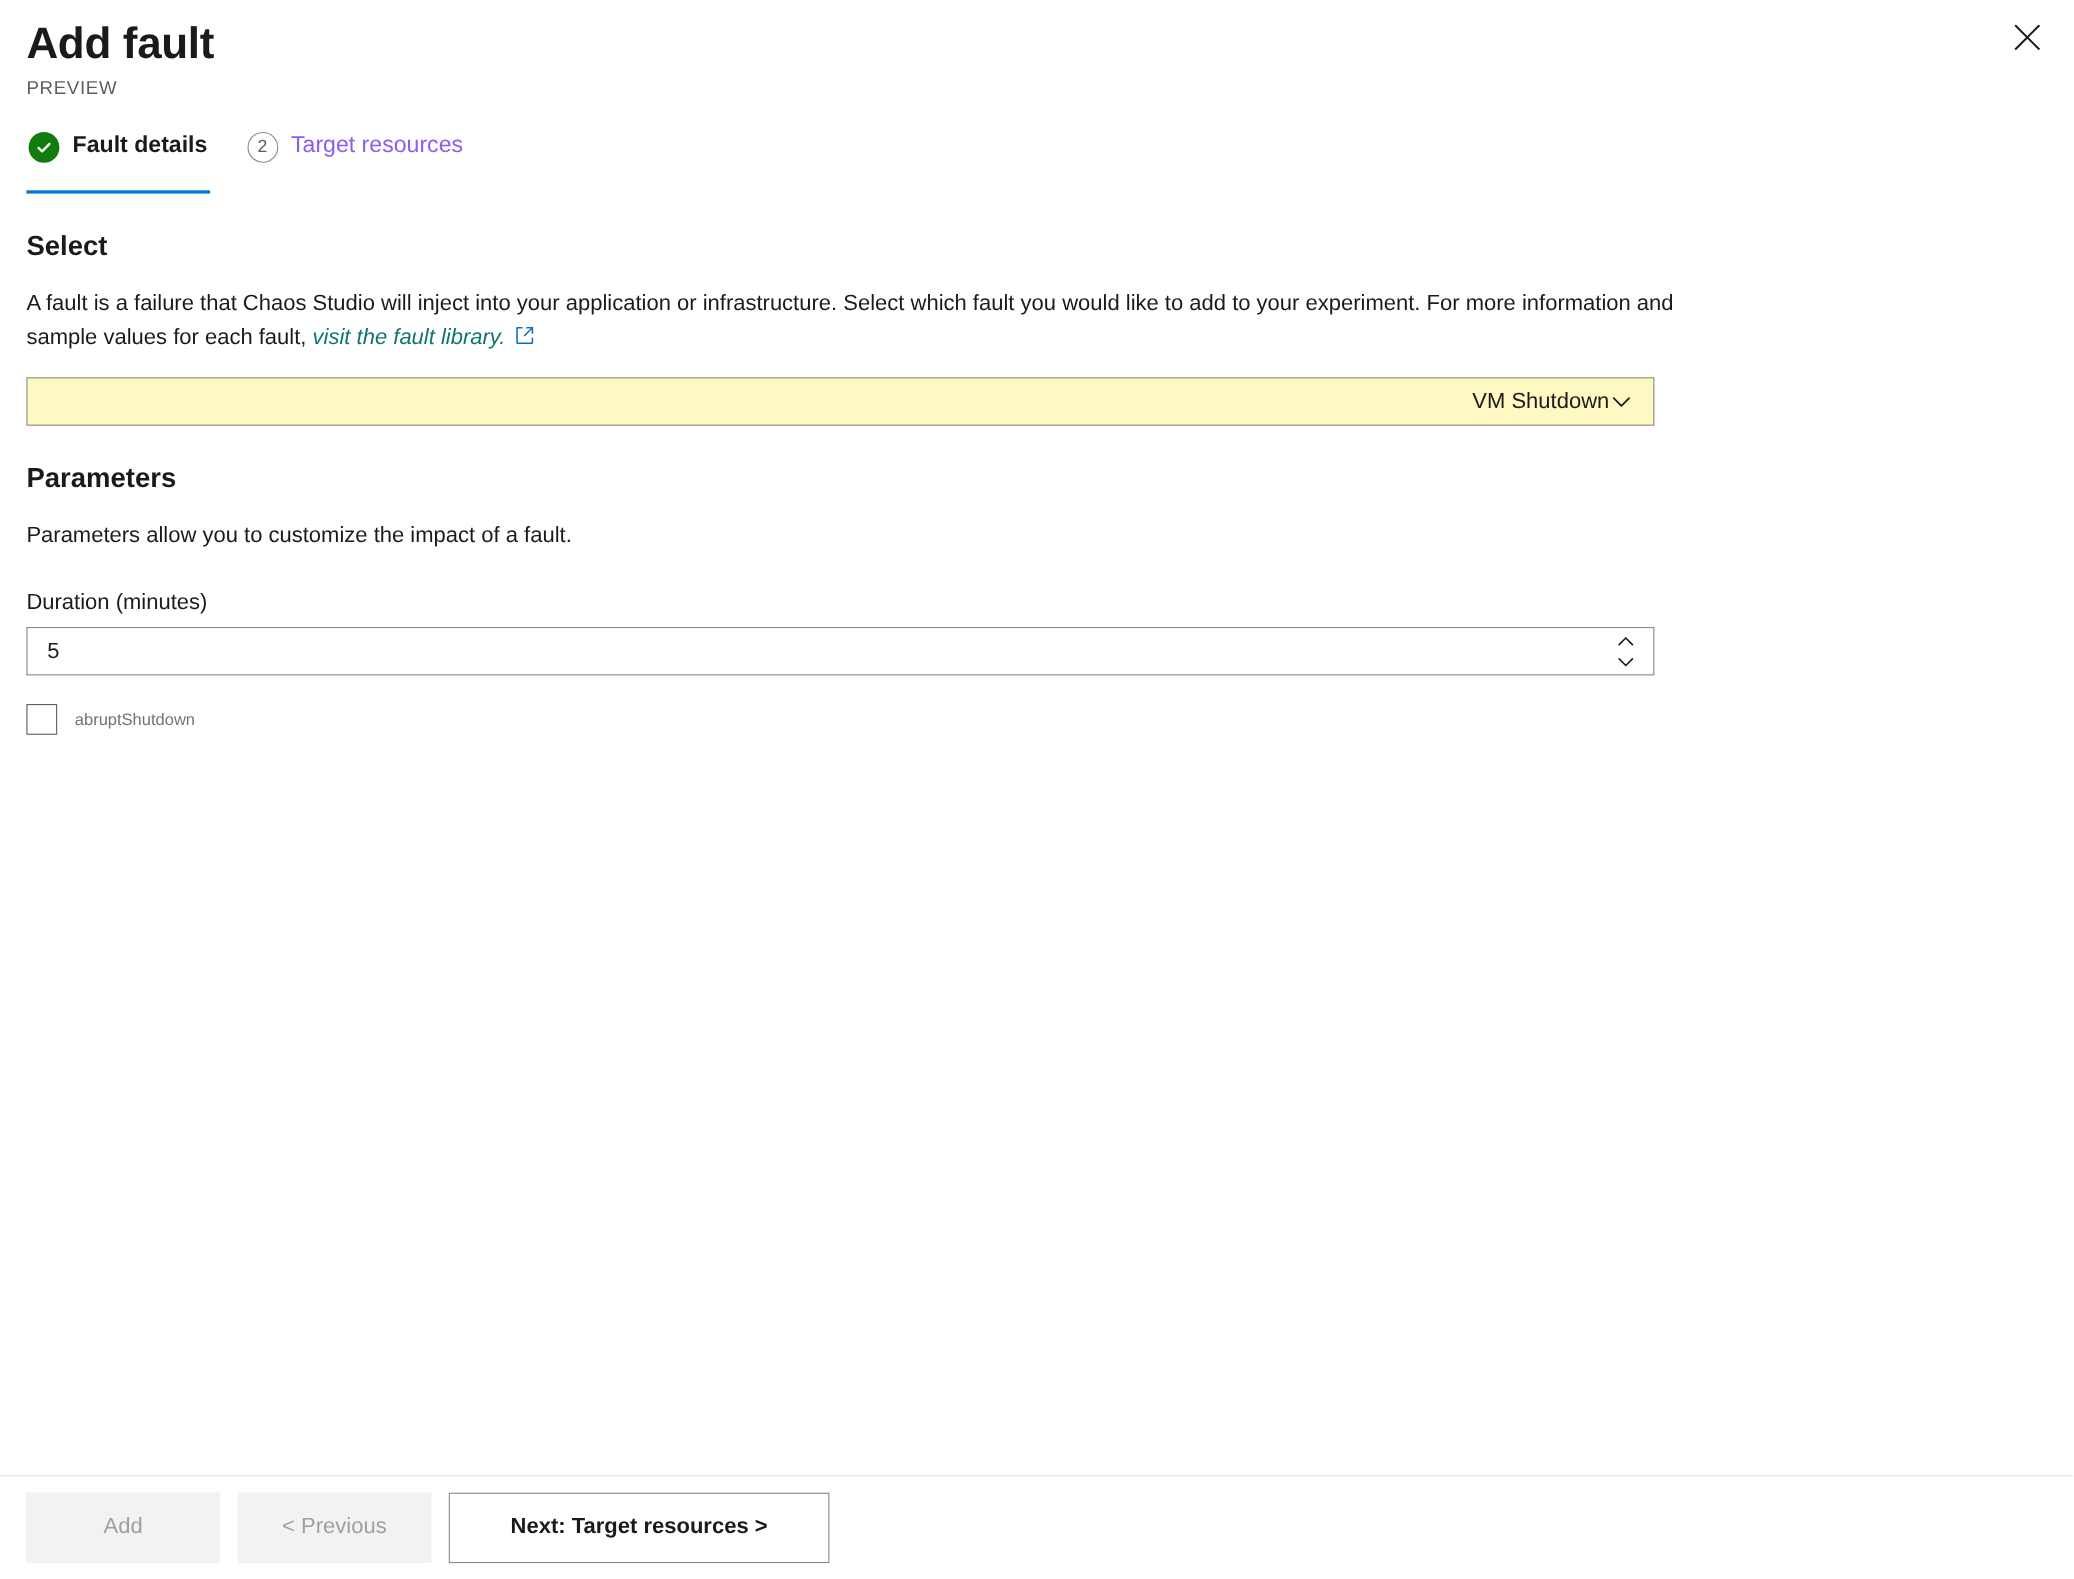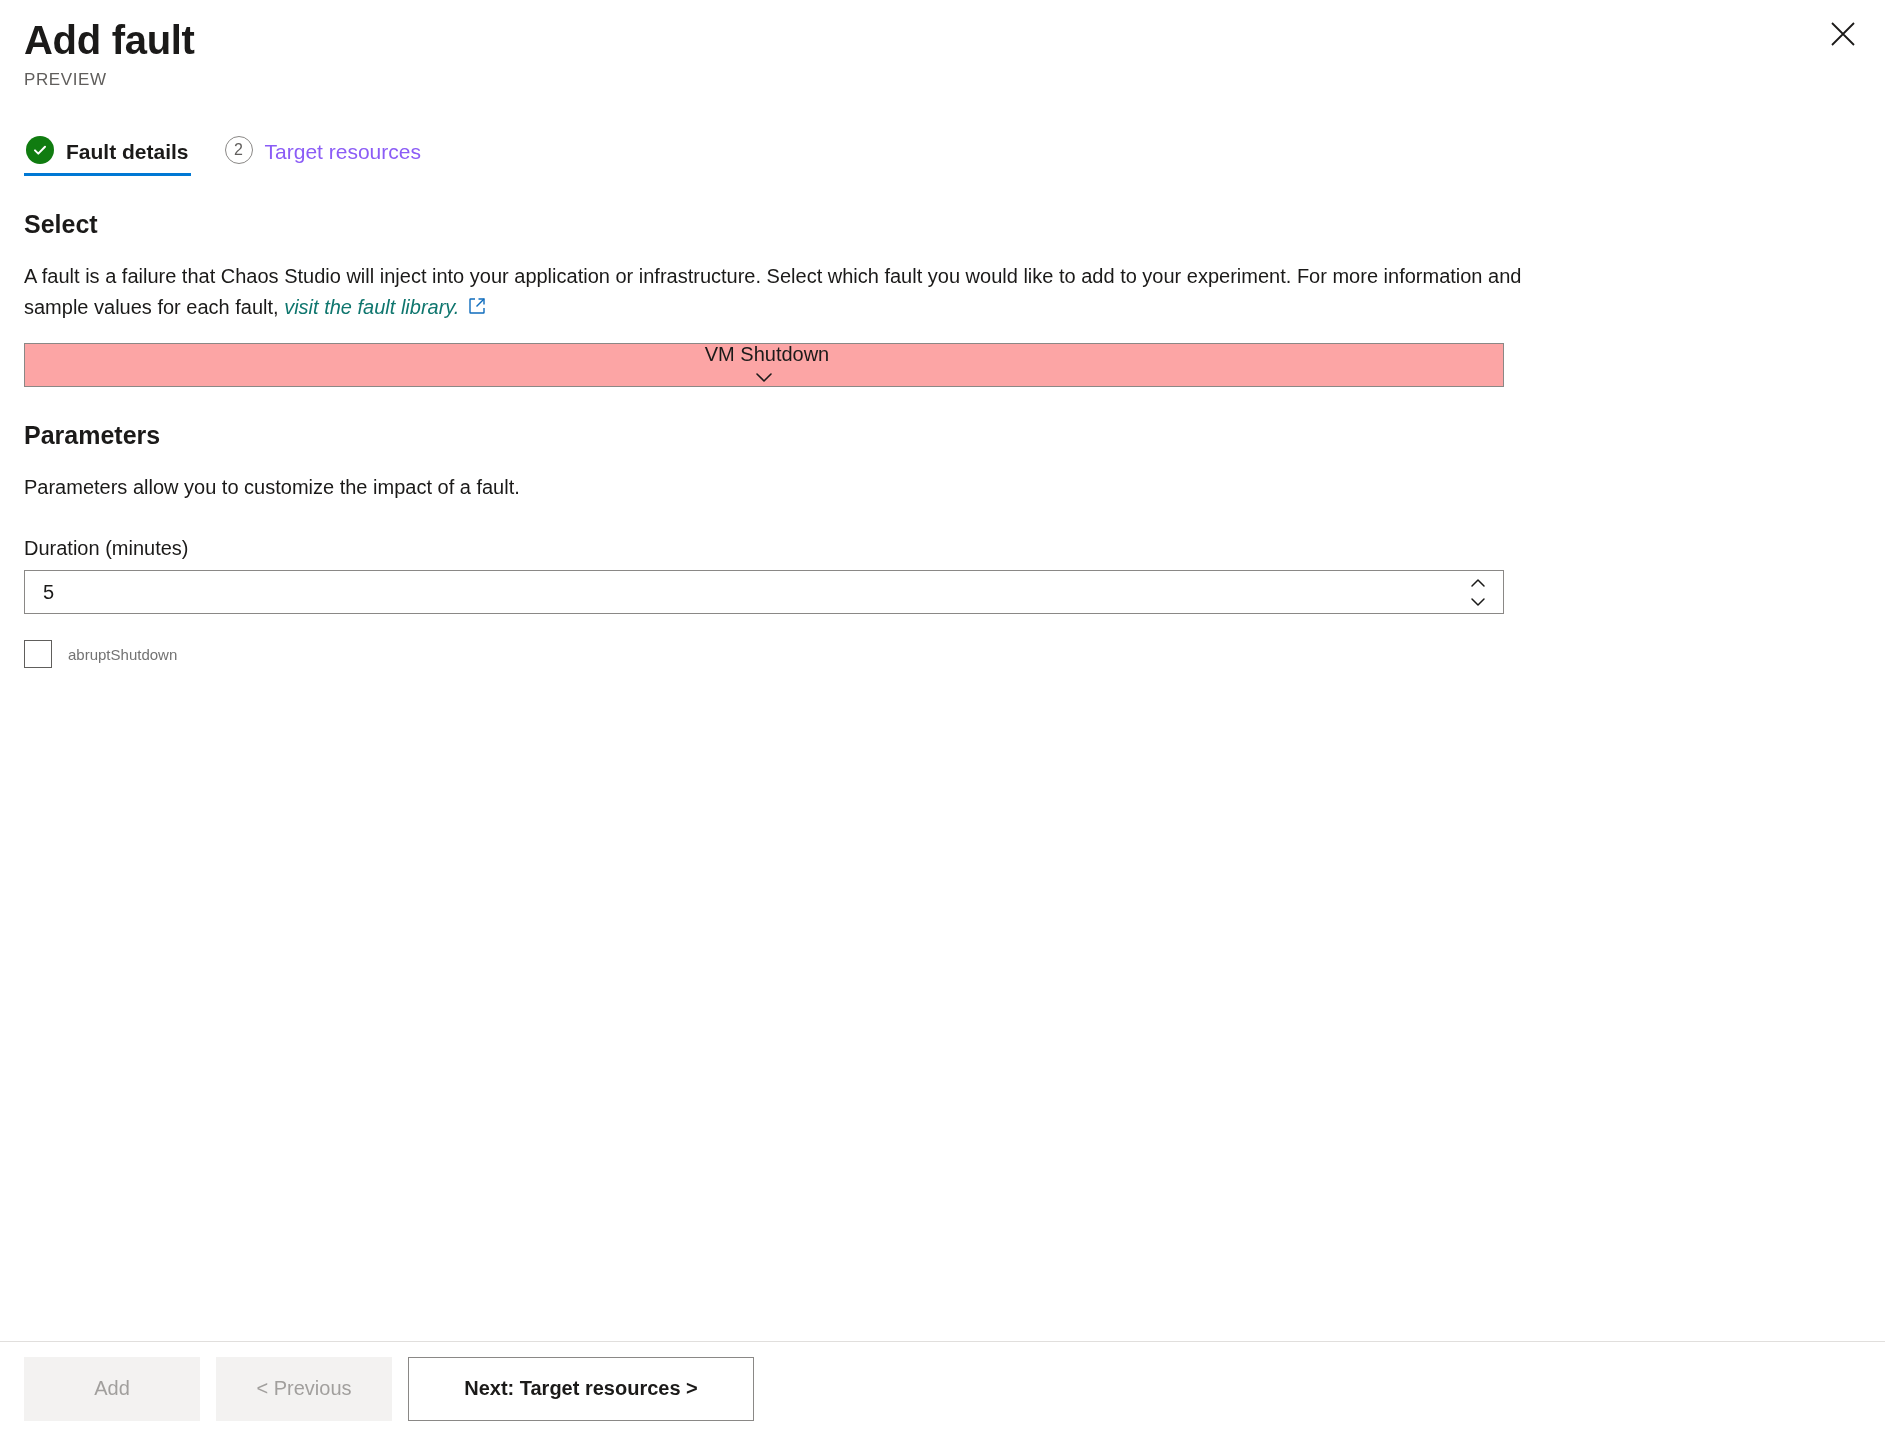--- a/index.html
+++ b/index.html
@@ -63,21 +63,21 @@
   .steps {
     margin-top: 30px;
     padding: 0 24px;
     display: flex;
     align-items: flex-end;
     gap: 32px;
     height: 56px;
   }
   .step {
     display: flex;
-    align-items: flex-end;
+    align-items: flex-start;
     gap: 12px;
     height: 56px;
     padding: 0 2px 12px 2px;
     cursor: pointer;
     position: relative;
   }
   .step-label {
     font-size: 21px;
     color: #1b1a19;
   }
@@ -143,29 +143,28 @@
     vertical-align: -2px;
     margin-left: 8px;
   }
 
   
   .dropdown {
     margin-top: 18px;
     width: 1480px;
     height: 44px;
     border: 1px solid #8a8886;
-    background: #fca5a5;
+    background: #fef9c3;
     display: flex;
     align-items: center;
     padding: 0 12px 0 18px;
     cursor: pointer;
     font-size: 20px;
     color: #1b1a19;
-    justify-content: center;
-    flex-direction: column;
+    justify-content: flex-end;
   }
   .dropdown .chev { display: flex; align-items: center; padding-right: 6px; }
 
   .field-label {
     font-size: 20px;
     color: #1b1a19;
     margin-top: 34px;
   }
   .spinner {
     margin-top: 10px;

